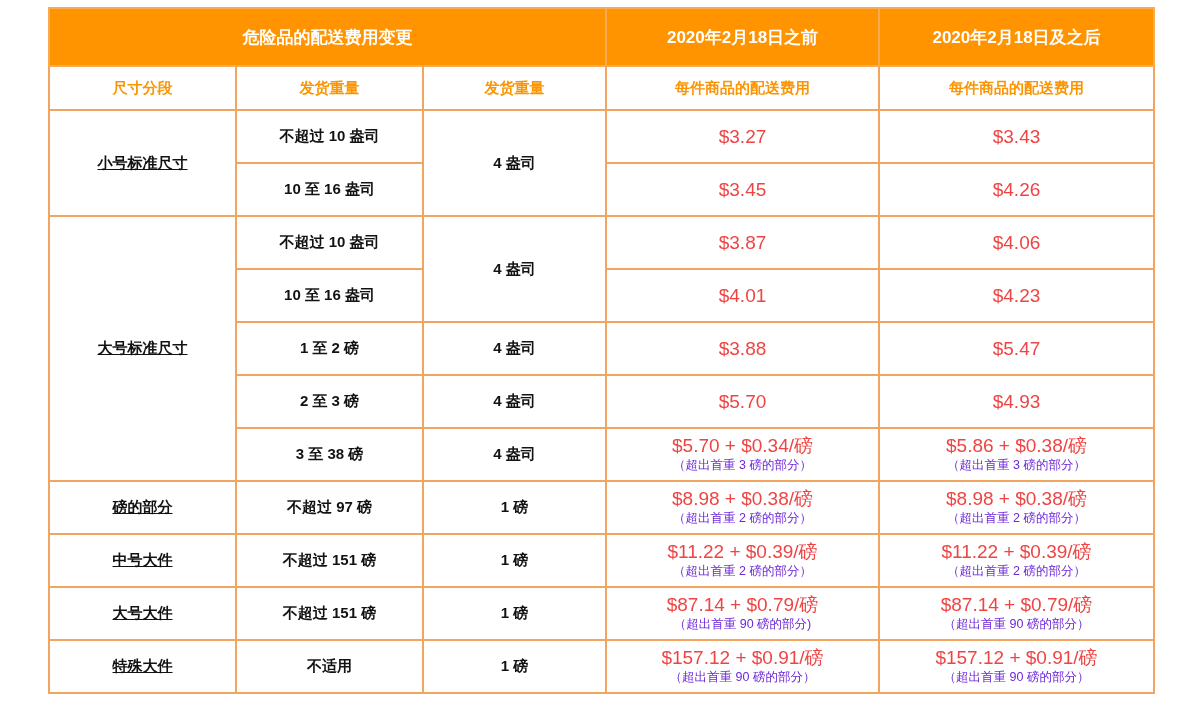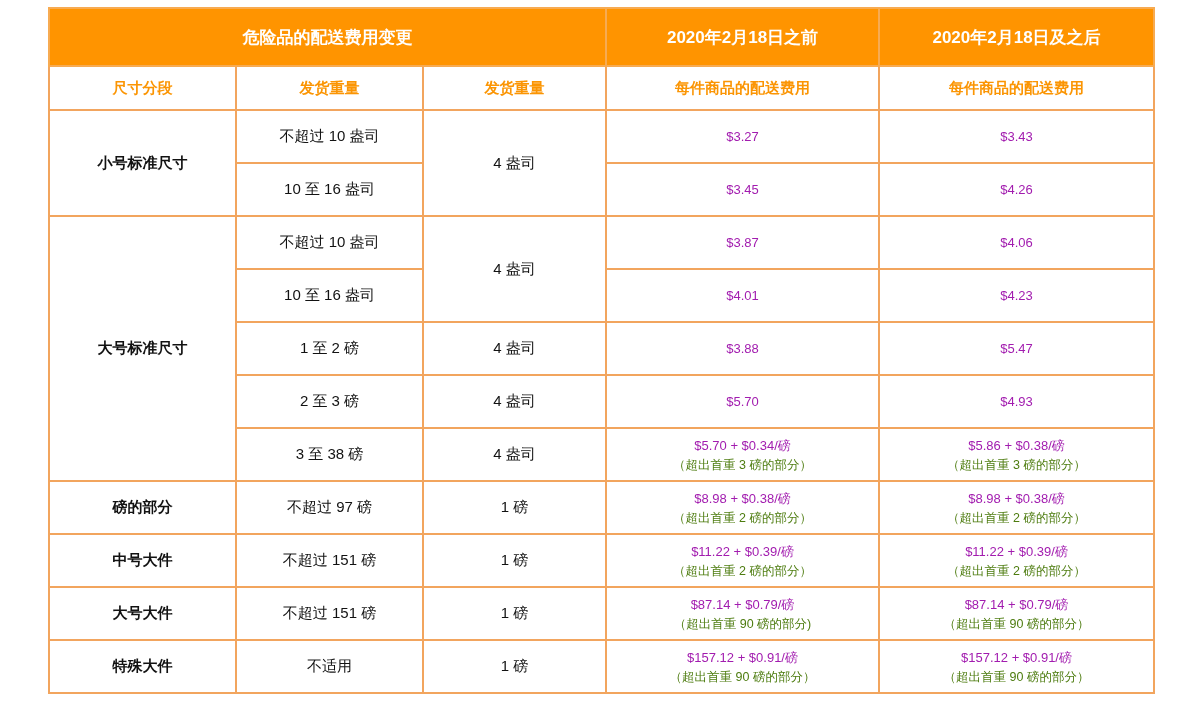--- a/index.html
+++ b/index.html
@@ -45,30 +45,30 @@
     font-size: 15px;
     font-weight: 700;
     height: 44px;
   }
   tbody td {
     font-size: 15px;
     color: #121212;
     height: 53px;
     background: #ffffff;
   }
-  td.size-cell { font-weight: 700; }
-  td.weight-cell, td.pack-cell { font-weight: 400; }
+  td.size-cell { font-weight: 700; text-decoration: underline; }
+  td.weight-cell, td.pack-cell { font-weight: 700; }
   .price-line {
-    font-size: 13px;
-    color: #a21caf;
+    font-size: 19px;
+    color: #ef4444;
     line-height: 19px;
   }
   .note-line {
     font-size: 12.5px;
-    color: #4d7c0f;
+    color: #6d28d9;
     line-height: 17px;
     margin-top: 2px;
   }
 </style>
 </head>
 <body>
 
 <div class="table-wrap">
   <table class="fee-table">
     <colgroup>

